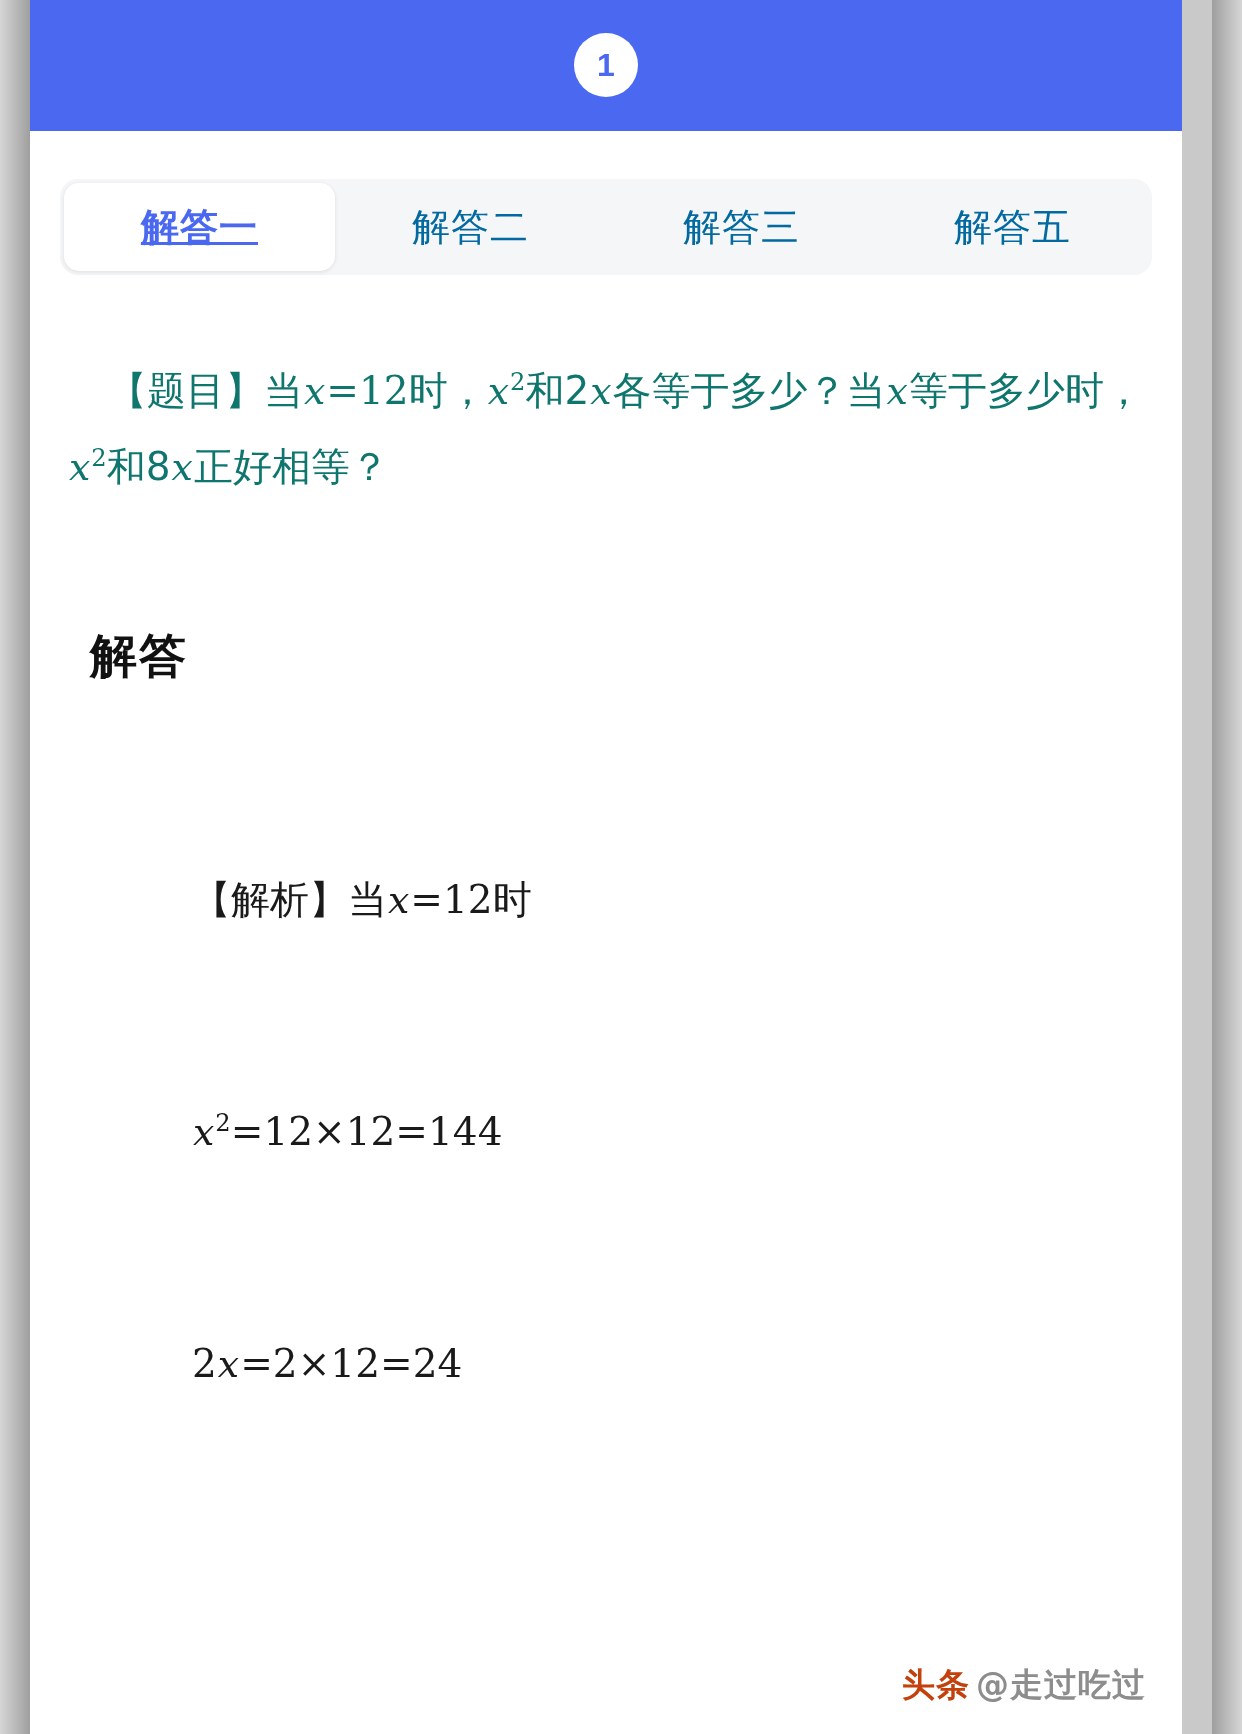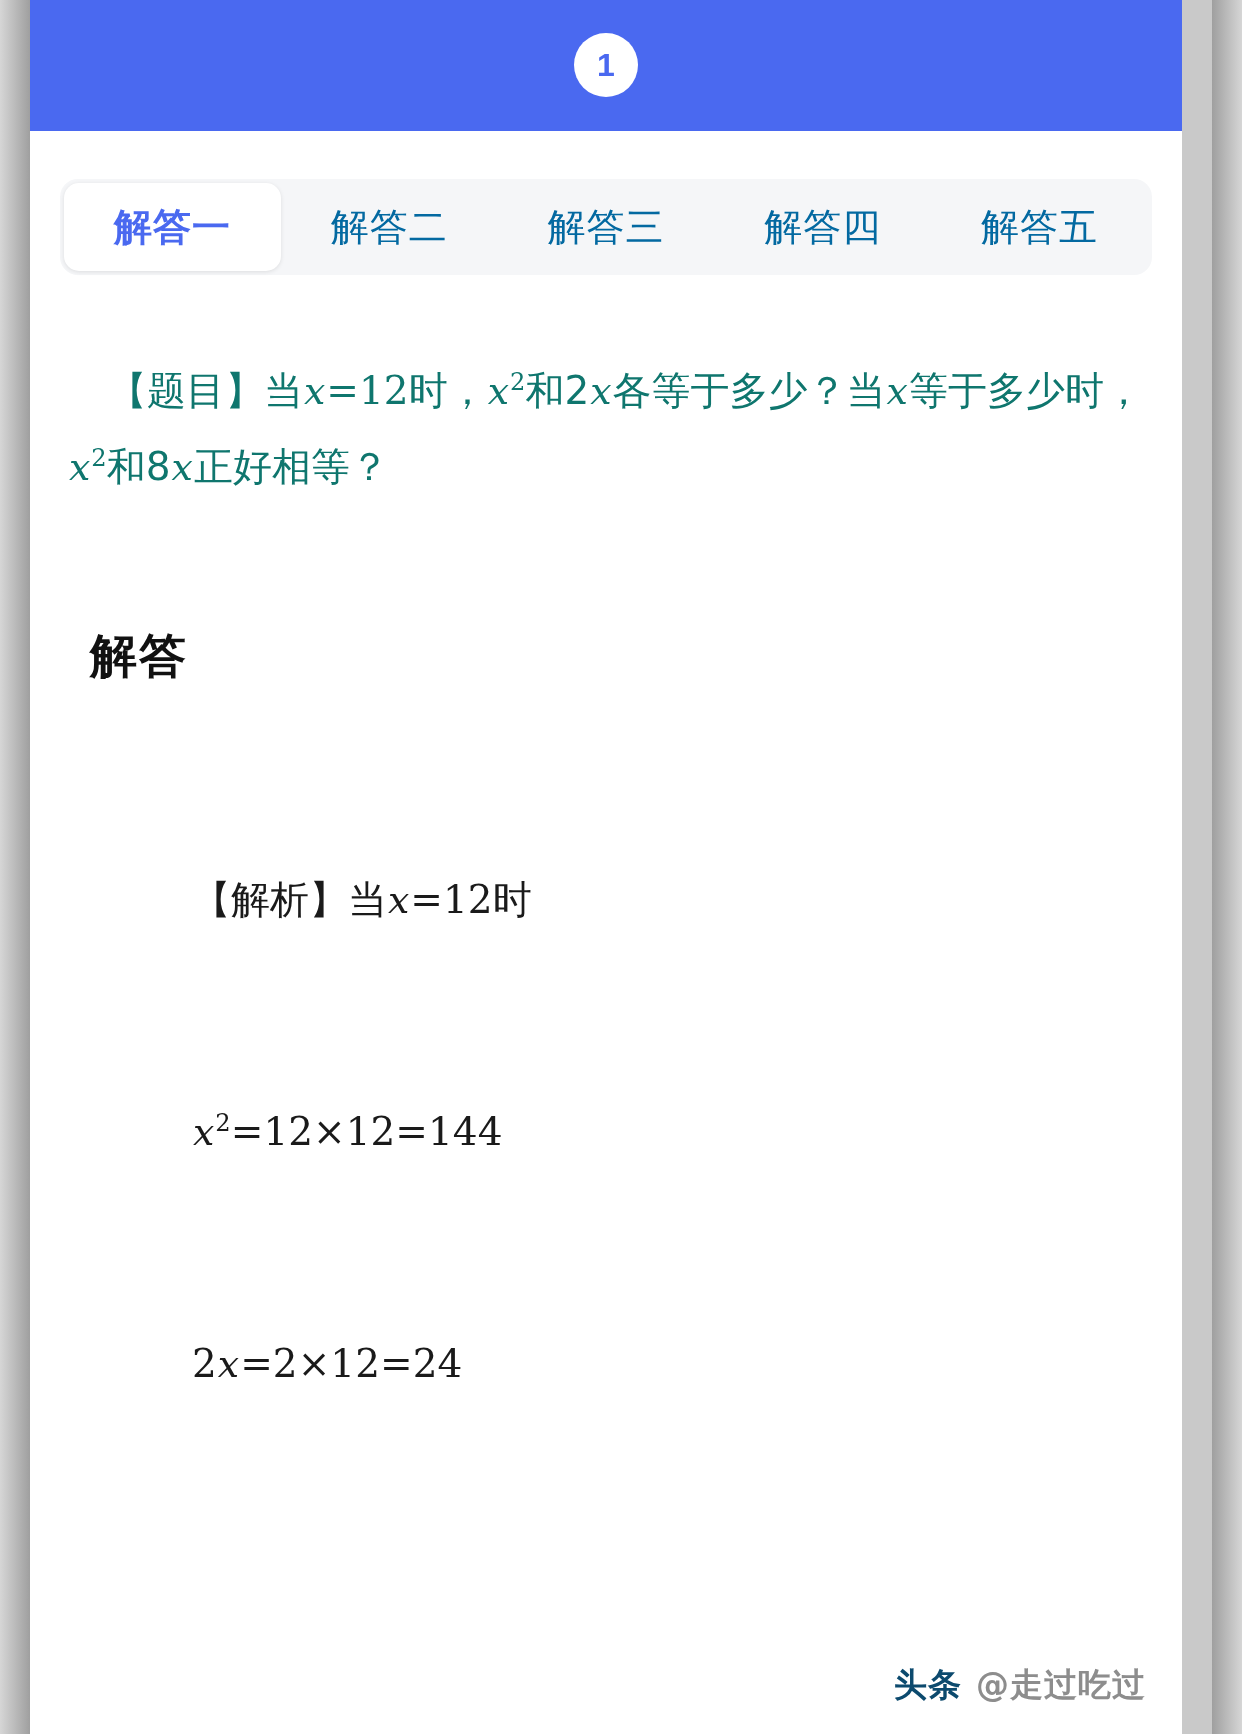--- a/index.html
+++ b/index.html
@@ -87,20 +87,21 @@
     height: 88px;
     border-radius: 15px;
     font-family: "DejaVu Sans", sans-serif;
     letter-spacing: 1px;
   }
   .tab.active {
     background: #ffffff;
     color: #4a69f0;
     font-weight: bold;
     box-shadow: 0 1px 4px rgba(0,0,0,0.10);
+    text-decoration: underline;
   }
 
   
   .content {
     padding: 0 38px;
     box-sizing: border-box;
   }
   .qblock {
     margin-top: 78px;
     font-size: 39px;
@@ -157,22 +158,22 @@
     bottom: 26px;
     display: flex;
     align-items: center;
     font-size: 33px;
     font-weight: bold;
     color: #8d8d8d;
     font-family: "DejaVu Sans", sans-serif;
     letter-spacing: 1px;
   }
   .watermark .tt {
-    color: #0c4a6e;
-    margin-right: 14px;
+    color: #c2410c;
+    margin-right: 6px;
   }
   .watermark .name {
     color: #8d8d8d;
     text-align: right;
   }
 </style>
 </head>
 <body>
 
 <div class="page">
@@ -182,21 +183,20 @@
   <div class="phone">
 
     <div class="topbar">
       <div class="badge">1</div>
     </div>
 
     <div class="tabs-wrap">
       <div class="tab active">解答一</div>
       <div class="tab">解答二</div>
       <div class="tab">解答三</div>
-      <div class="tab">解答四</div>
       <div class="tab">解答五</div>
     </div>
 
     <div class="content">
 
       <div class="qblock">
         <span>【题目】</span><span>当</span><i class="v">x</i><span class="num">=12时，</span><i class="v">x</i><sup class="sq">2</sup><span>和2</span><i class="v">x</i><span>各等于多少？当</span><i class="v">x</i><span>等于</span><span>多少时，</span><i class="v">x</i><sup class="sq">2</sup><span>和8</span><i class="v">x</i><span>正好相等？</span>
       </div>
 
       <div class="sec-title">解答</div>

